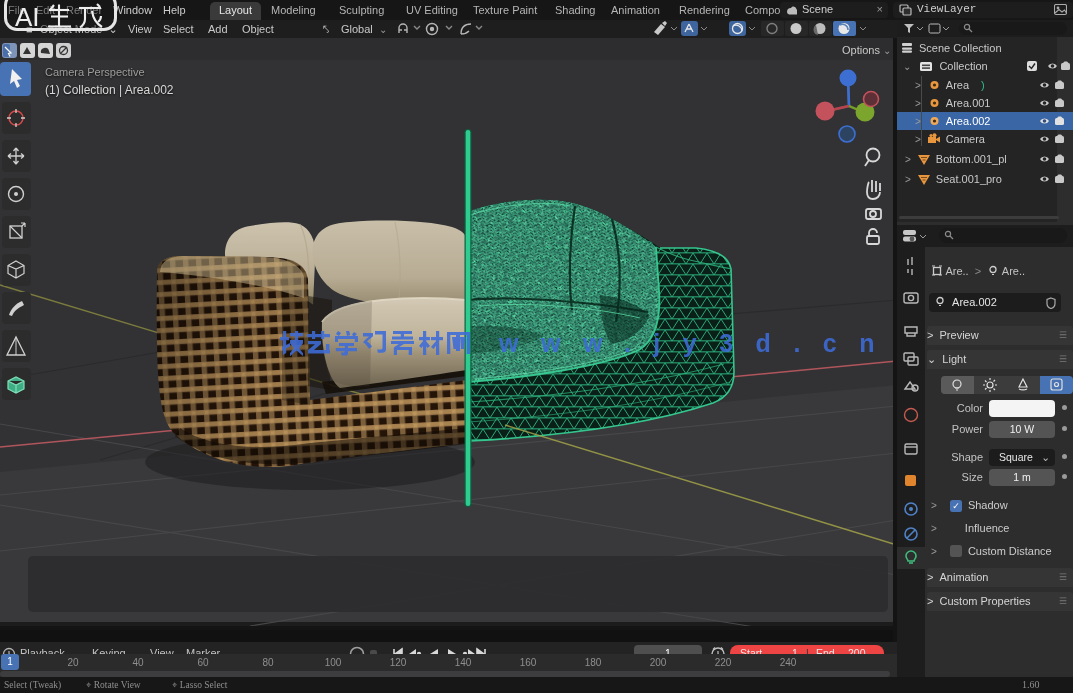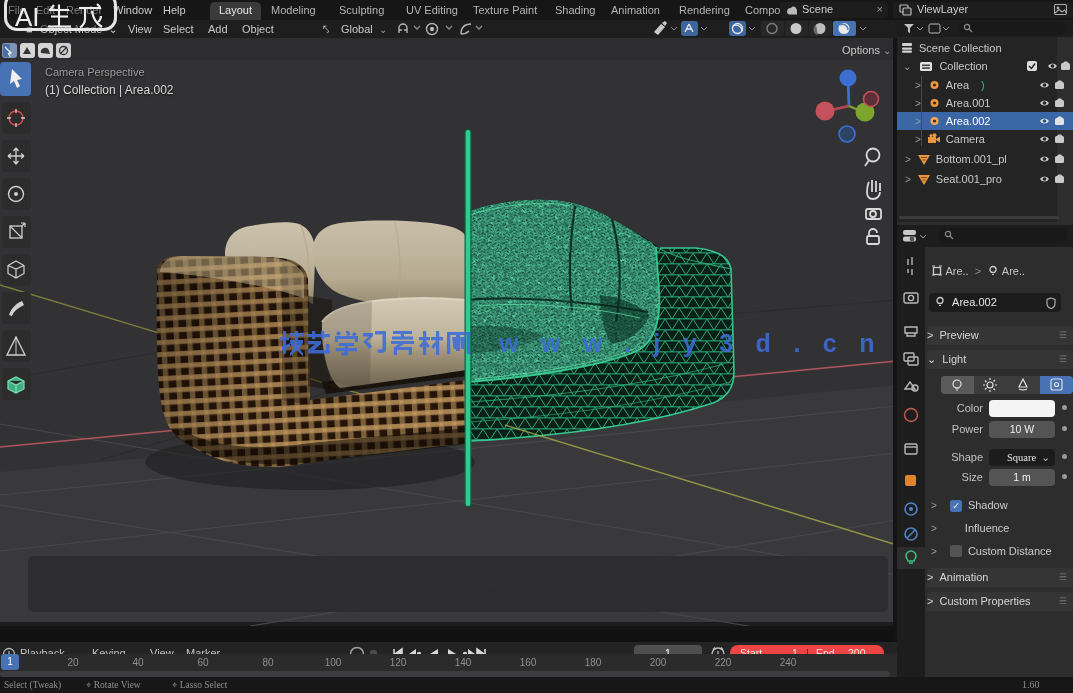--- a/index.html
+++ b/index.html
@@ -224,21 +224,21 @@
   <span class="tab" style="left:330px;">Sculpting</span>
   <span class="tab" style="left:397px;">UV Editing</span>
   <span class="tab" style="left:464px;">Texture Paint</span>
   <span class="tab" style="left:546px;">Shading</span>
   <span class="tab" style="left:602px;">Animation</span>
   <span class="tab" style="left:670px;">Rendering</span>
   <span class="tab" style="left:736px;">Compositing</span>
   <span class="pillfield" style="left:780px; width:108px; padding-left:22px;"><svg width="12" height="11" style="position:absolute;left:5px;top:2px;">
         <path d="M2,8 a4,4 0 0 1 4,-4 a3,3 0 0 1 5.5,1.5 a2.5,2.5 0 0 1 -0.5,5 h-7 a2.5,2.5 0 0 1 -2,-2.5" fill="#bbb"></path>
       </svg>Scene<span style="position:absolute;right:5px;color:#9a9a9a;">×</span></span>
-  <span class="pillfield" style="left:893px; width:180px; padding-left:24px;"><svg width="13" height="12" style="position:absolute;left:6px;top:2px;">
+  <span class="pillfield" style="left:893px; width:180px; padding-left:24px;font-family:Liberation Mono, monospace;"><svg width="13" height="12" style="position:absolute;left:6px;top:2px;">
         <rect x="1" y="1" width="8" height="7" rx="1" fill="none" stroke="#bbb" stroke-width="1.2"></rect>
         <rect x="4" y="4" width="8" height="7" rx="1" fill="#2d2d2d" stroke="#bbb" stroke-width="1.2"></rect>
       </svg>ViewLayer<svg width="13" height="12" style="position:absolute;right:6px;top:2px;">
         <rect x="0.5" y="0.5" width="12" height="10" rx="1.5" fill="none" stroke="#aaa" stroke-width="1.1"></rect>
         <circle cx="4" cy="4" r="1.4" fill="#aaa"></circle>
         <path d="M1,9 l4,-3.5 3,2.5 2.5,-2 2,3" stroke="#aaa" stroke-width="1.1" fill="none"></path>
       </svg></span>
 </div>
 
 <div class="abs" id="vhead">
@@ -507,21 +507,21 @@
       </svg>
     </div>
 
     <div class="plabel" style="top:177px;">Color</div>
     <div style="position:absolute;left:92px;top:175px;width:66px;height:17px;background:#f4f4f4;border-radius:4px;"></div>
     <div class="pdot" style="top:180px;"></div>
     <div class="plabel" style="top:198px;">Power</div>
     <div style="position:absolute;left:92px;top:196px;width:66px;height:17px;background:#545454;border-radius:4px;color:#f0f0f0;font-size:10.5px;text-align:center;line-height:17px;">10 W</div>
     <div class="pdot" style="top:201px;"></div>
     <div class="plabel" style="top:226px;">Shape</div>
-    <div style="position:absolute;left:92px;top:224px;width:66px;height:17px;background:#1c1c1c;border-radius:4px;color:#e8e8e8;font-size:10.5px;line-height:17px;"><span style="margin-left:18px;font-family:Liberation Serif, serif;">Square</span><span style="position:absolute;right:5px;color:#bbb;">⌄</span></div>
+    <div style="position:absolute;left:92px;top:224px;width:66px;height:17px;background:#1c1c1c;border-radius:4px;color:#e8e8e8;font-size:10.5px;line-height:17px;"><span style="margin-left:10px;">Square</span><span style="position:absolute;right:5px;color:#bbb;">⌄</span></div>
     <div class="pdot" style="top:229px;"></div>
     <div class="plabel" style="top:246px;">Size</div>
     <div style="position:absolute;left:92px;top:244px;width:66px;height:17px;background:#545454;border-radius:4px;color:#f0f0f0;font-size:10.5px;text-align:center;line-height:17px;">1 m</div>
     <div class="pdot" style="top:249px;"></div>
 
     <div class="prow" style="top:274px;"><span class="chev2">˃</span>
       <span style="display:inline-block;width:12px;height:12px;background:#4772b3;border-radius:2.5px;margin:0 6px -2px 8px;text-align:center;line-height:12px;color:#fff;font-size:9px;">✓</span>Shadow</div>
     <div class="prow" style="top:297px;"><span class="chev2">˃</span><span style="margin-left:26px;">Influence</span></div>
     <div class="prow" style="top:320px;"><span class="chev2">˃</span>
       <span style="display:inline-block;width:12px;height:12px;background:#545454;border-radius:2.5px;margin:0 6px -2px 8px;"></span>Custom Distance</div>

